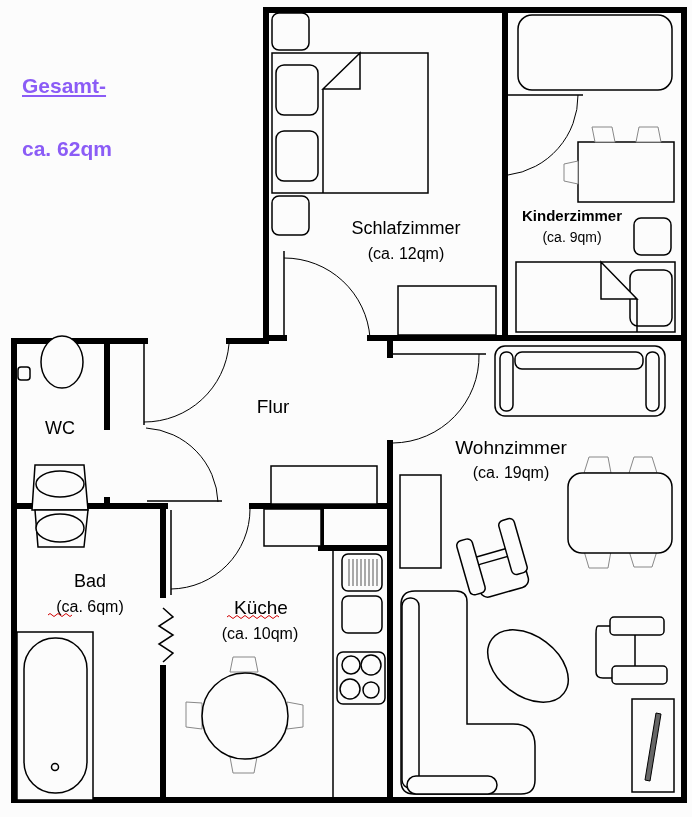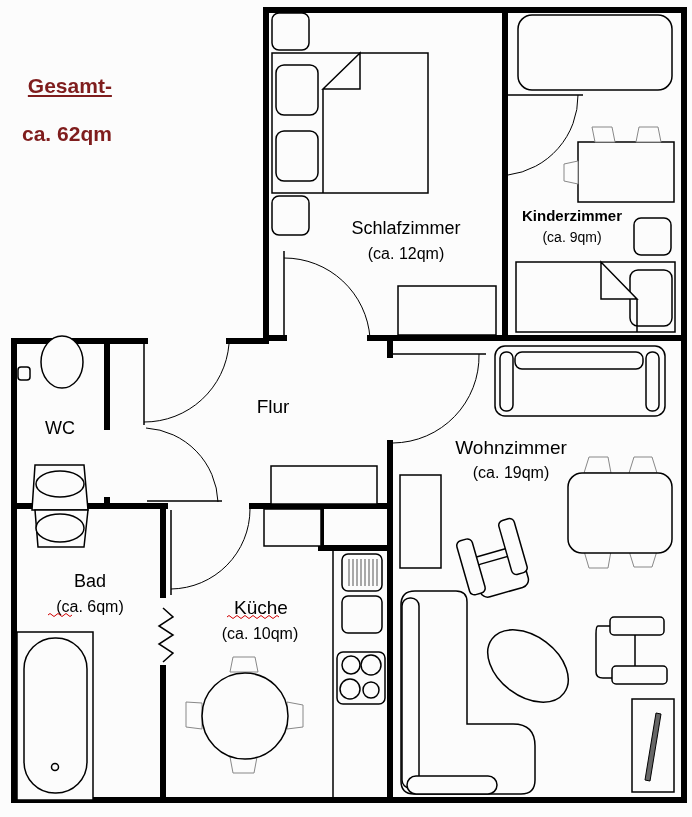--- a/index.html
+++ b/index.html
@@ -4,24 +4,24 @@
 <style>
   html, body { margin:0; padding:0; background:#fcfcfc; }
   body { width:692px; height:817px; position:relative; overflow:hidden; font-family:"Liberation Sans", sans-serif; }
   svg { position:absolute; left:0; top:0; }
   .wall { stroke:#000; stroke-width:6; fill:none; stroke-linecap:square; }
   .thin { stroke:#000; stroke-width:1.5; fill:#fcfcfc; }
   .line { stroke:#000; stroke-width:1.5; fill:none; }
   .arc { stroke:#000; stroke-width:1; fill:none; }
   .grey { stroke:#888; stroke-width:1; fill:#fcfcfc; }
   .lbl { font-family:"Liberation Sans", sans-serif; fill:#000; }
-  .summary { position:absolute; left:22px; top:72px; font-family:"Liberation Sans", sans-serif; font-weight:bold; font-size:21px; line-height:28px; color:#7f1d1d;text-align:right; }
+  .summary { position:absolute; left:22px; top:72px; font-family:"Liberation Sans", sans-serif; font-weight:bold; font-size:21px; line-height:28px; color:#8b5cf6; }
   .summary .u { text-decoration:underline; }
   .summary .sq { text-decoration: underline wavy #d00000; text-underline-offset: 4px; }
-  .summary .val { margin-top:20px; }
+  .summary .val { margin-top:35px; }
 </style>
 </head>
 <body>
 
 <div class="summary">
   <div class="u">Gesamt-</div>
   <div class="val">ca. 62qm</div>
 </div>
 
 <svg width="692" height="817" viewBox="0 0 692 817">

